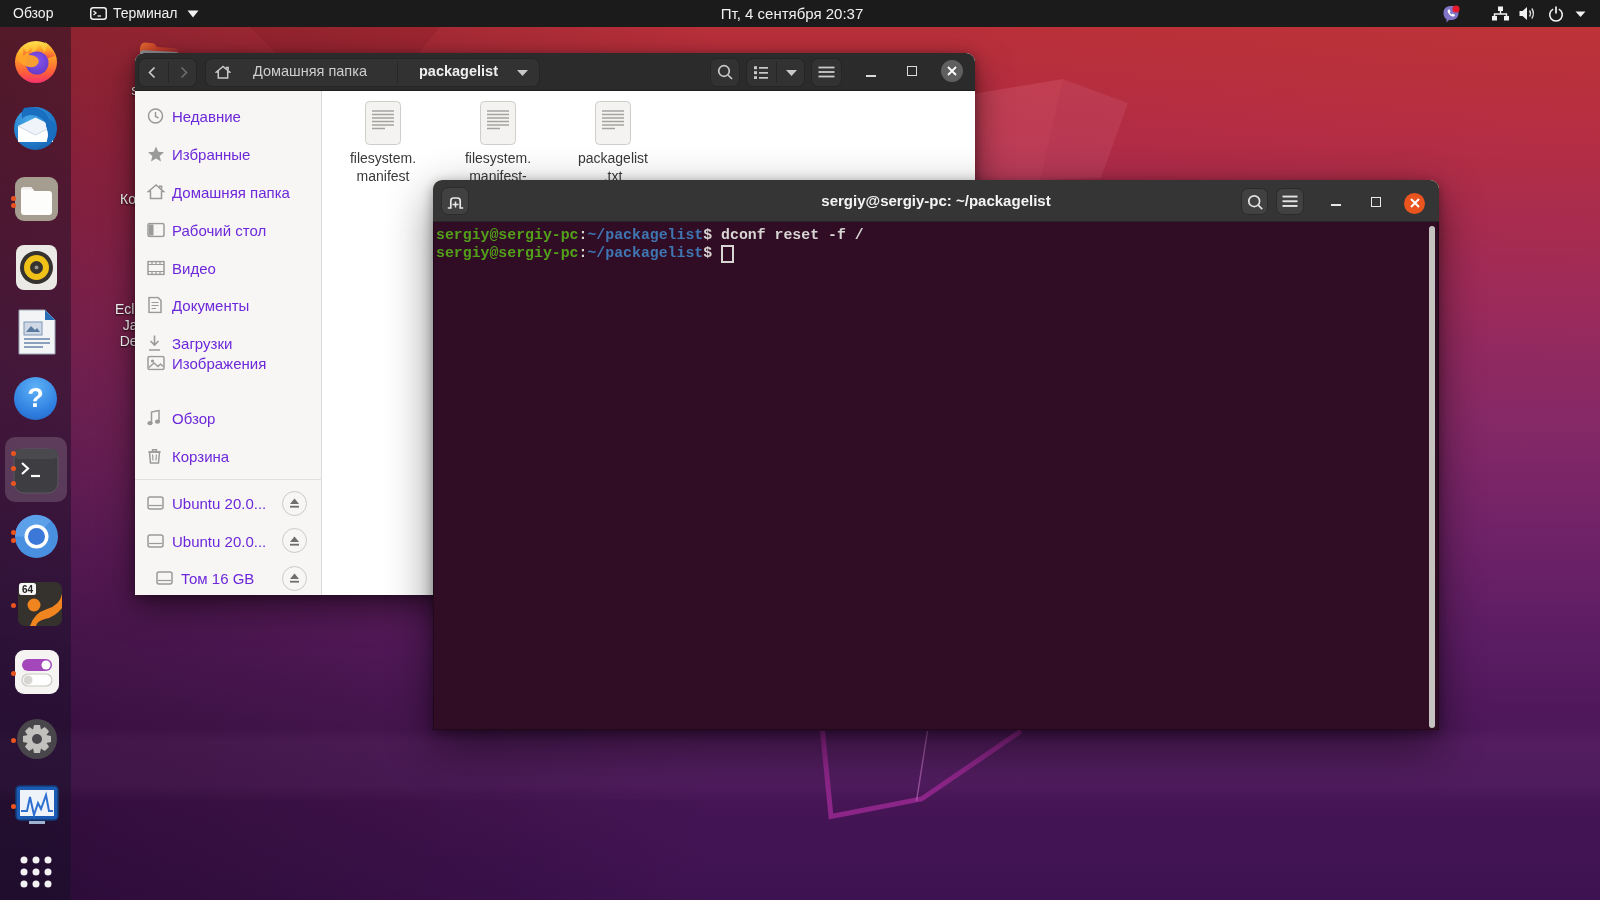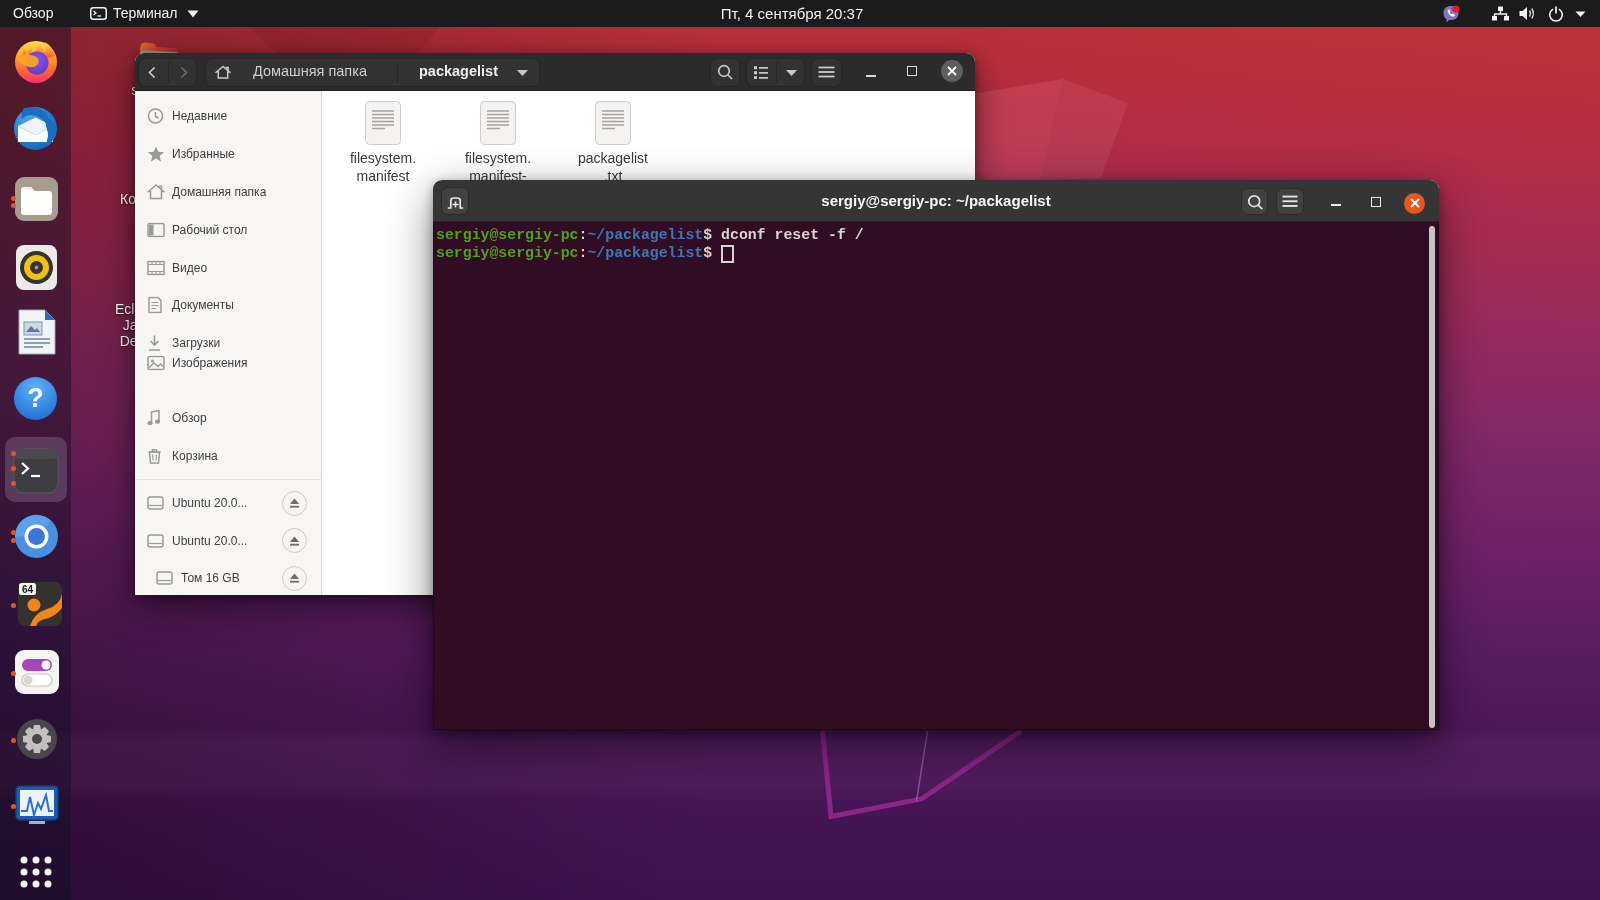--- a/index.html
+++ b/index.html
@@ -31,21 +31,21 @@
 
   
   .win { position:absolute; }
 
   
   #files { left:135px; top:53px; width:840px; height:542px; z-index:10; border-radius:9px 9px 0 0; background:#fff; overflow:hidden; box-shadow:0 12px 34px rgba(0,0,0,0.50), 0 2px 8px rgba(0,0,0,0.35); }
   #fhead { position:absolute; left:0; top:0; width:840px; height:38px; background:#2b2b2b; border-radius:8px 8px 0 0; border-bottom:1px solid #1e1e1e; }
   .fbtn { position:absolute; top:5px; height:29px; background:#323232; border:1px solid #252525; border-radius:7px; }
   #fside { position:absolute; left:0; top:38px; width:187px; height:504px; background:#f7f6f5; border-right:1px solid #dbdbd9; }
   #fmain { position:absolute; left:188px; top:38px; width:652px; height:504px; background:#ffffff; }
-  .srow { position:absolute; left:0; width:158px; height:30px; color:#404040; font-size:12px; }
+  .srow { position:absolute; left:0; width:158px; height:30px; color:#6d28d9; font-size:15px; }
   .srow .txt { position:absolute; left:37px; top:50%; transform:translateY(-50%); white-space:nowrap; }
   .srow svg { position:absolute; left:12px; top:50%; transform:translateY(-50%); }
   .ficon { position:absolute; width:120px; text-align:center; color:#3a3a3a; font-size:14px; line-height:18px; }
 
   
   #term { left:433px; top:180px; width:1006px; height:550px; z-index:20; border-radius:9px 9px 0 0; background:#fef9c3; overflow:hidden; box-shadow:0 16px 46px rgba(0,0,0,0.48), 0 3px 12px rgba(0,0,0,0.35); }
   #thead { position:absolute; left:0; top:0; width:1006px; height:42px; background:#353535; border-radius:8px 8px 0 0; border-bottom:1px solid #262626; }
   #tbody { position:absolute; left:0; top:42px; width:1006px; height:508px; background:#310d25; box-shadow:inset 1px 0 0 rgba(0,0,0,0.3), inset -1px 0 0 rgba(0,0,0,0.3), inset 0 -1px 0 rgba(0,0,0,0.3); }
   .tbtn { position:absolute; background:#414141; border:1px solid #2b2b2b; border-radius:7px; }
   #tbody pre { font-family:"Liberation Mono", monospace; font-weight:bold; font-size:14.85px; line-height:18px; color:#d8d6d3; position:absolute; left:3px; top:4px; }

